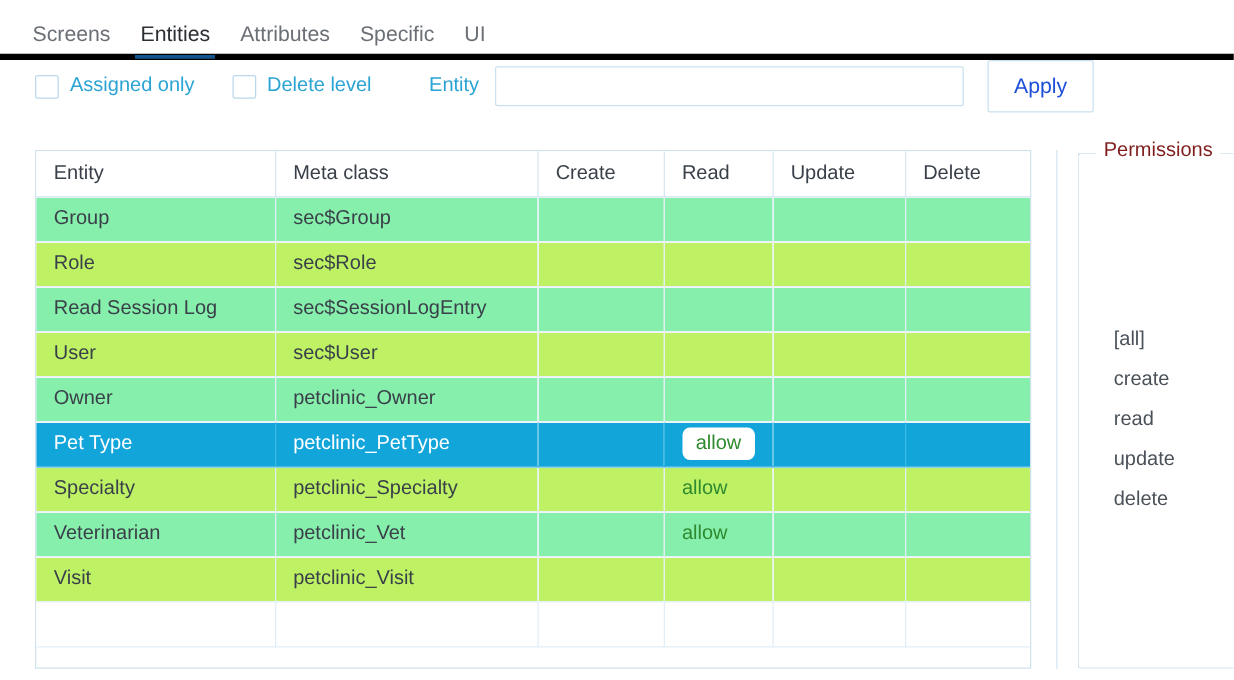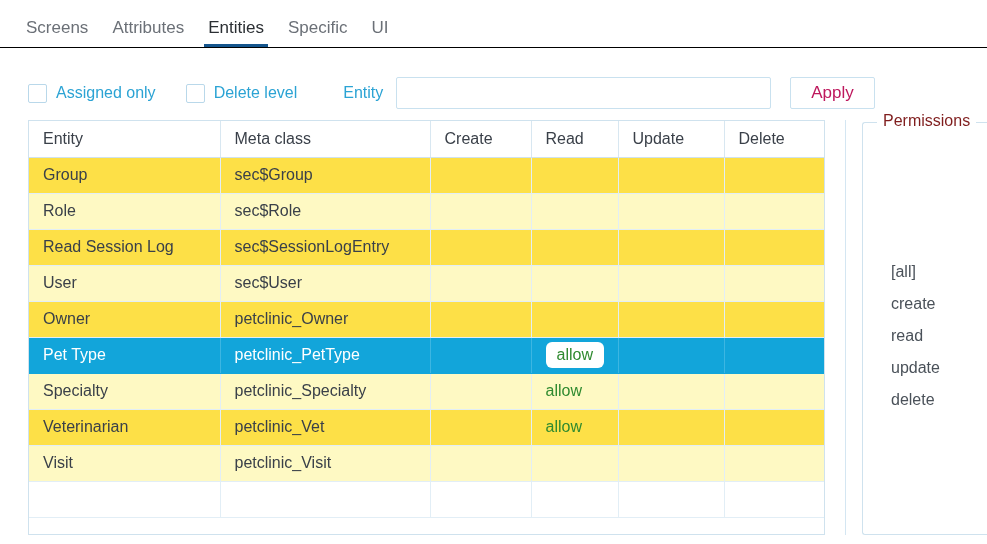--- a/index.html
+++ b/index.html
@@ -9,21 +9,21 @@
     background: #ffffff;
     font-family: "Liberation Sans", sans-serif;
     overflow: hidden;
   }
 
   
   .tabbar {
     position: absolute;
     left: 0; top: 0;
     width: 987px; height: 48px;
-    border-bottom: 1px solid #000000;
+    border-bottom: 5px solid #000000;
   }
   .tabs {
     display: flex;
     align-items: flex-end;
     height: 47px;
     padding-left: 14px;
     gap: 0;
   }
   .tab {
     font-size: 17px;
@@ -41,21 +41,21 @@
     content: "";
     position: absolute;
     left: 8px; right: 8px; bottom: 0;
     height: 3px;
     background: #15558d;
   }
 
   
   .toolbar {
     position: absolute;
-    left: 0; top: 60px;
+    left: 0; top: 36px;
     width: 987px; height: 66px;
   }
   .toolbar-inner {
     display: flex;
     align-items: center;
     height: 66px;
     padding-left: 28px;
   }
   .chk-group {
     display: flex;
@@ -89,28 +89,28 @@
     border-radius: 2px;
     margin-left: 13px;
     padding: 0 8px;
     font-size: 15px;
     color: #2b2f33;
     font-family: "Liberation Sans", sans-serif;
     outline: none;
   }
   .apply-btn {
     margin-left: 19px;
-    height: 32px;
+    height: 42px;
     min-width: 80px;
     padding: 0 20px;
     border: 1px solid #c9e1ef;
     background: #ffffff;
     border-radius: 2px;
     font-size: 17px;
-    color: #be185d;
+    color: #1d4ed8;
     font-family: "Liberation Sans", sans-serif;
     cursor: pointer;
   }
 
   
   .grid-wrap {
     position: absolute;
     left: 28px; top: 120px;
     width: 797px; height: 415px;
     border: 1px solid #cfe2ee;
@@ -139,22 +139,22 @@
     height: 36px;
     font-size: 16px;
     color: #3a4049;
     padding: 0 0 0 14px;
     border-right: 1px solid #e2eef6;
     border-bottom: 1px solid #e2eef6;
     white-space: nowrap;
     overflow: hidden;
   }
   table.grid td:last-child { border-right: none; }
-  tr.even td { background: #fde047; }
-  tr.odd  td { background: #fef9c3; }
+  tr.even td { background: #86efac; }
+  tr.odd  td { background: #bef264; }
   tr.selected td {
     background: #12a5da !important;
     color: #ffffff;
     border-right-color: #3cb6e2;
     border-bottom-color: #12a5da;
   }
   .allow-text {
     color: #2f8a2f;
     font-size: 16px;
   }
@@ -213,22 +213,22 @@
     cursor: pointer;
     white-space: nowrap;
   }
 </style>
 </head>
 <body>
 
 <div class="tabbar">
   <div class="tabs">
       <div class="tab">Screens</div>
+      <div class="tab active">Entities</div>
       <div class="tab">Attributes</div>
-      <div class="tab active">Entities</div>
       <div class="tab">Specific</div>
       <div class="tab">UI</div>
     </div>
 </div>
 
 <div class="toolbar">
   <div class="toolbar-inner">
     <div class="chk-group">
       <span class="chk-box"></span>
       <span class="chk-label">Assigned only</span>

